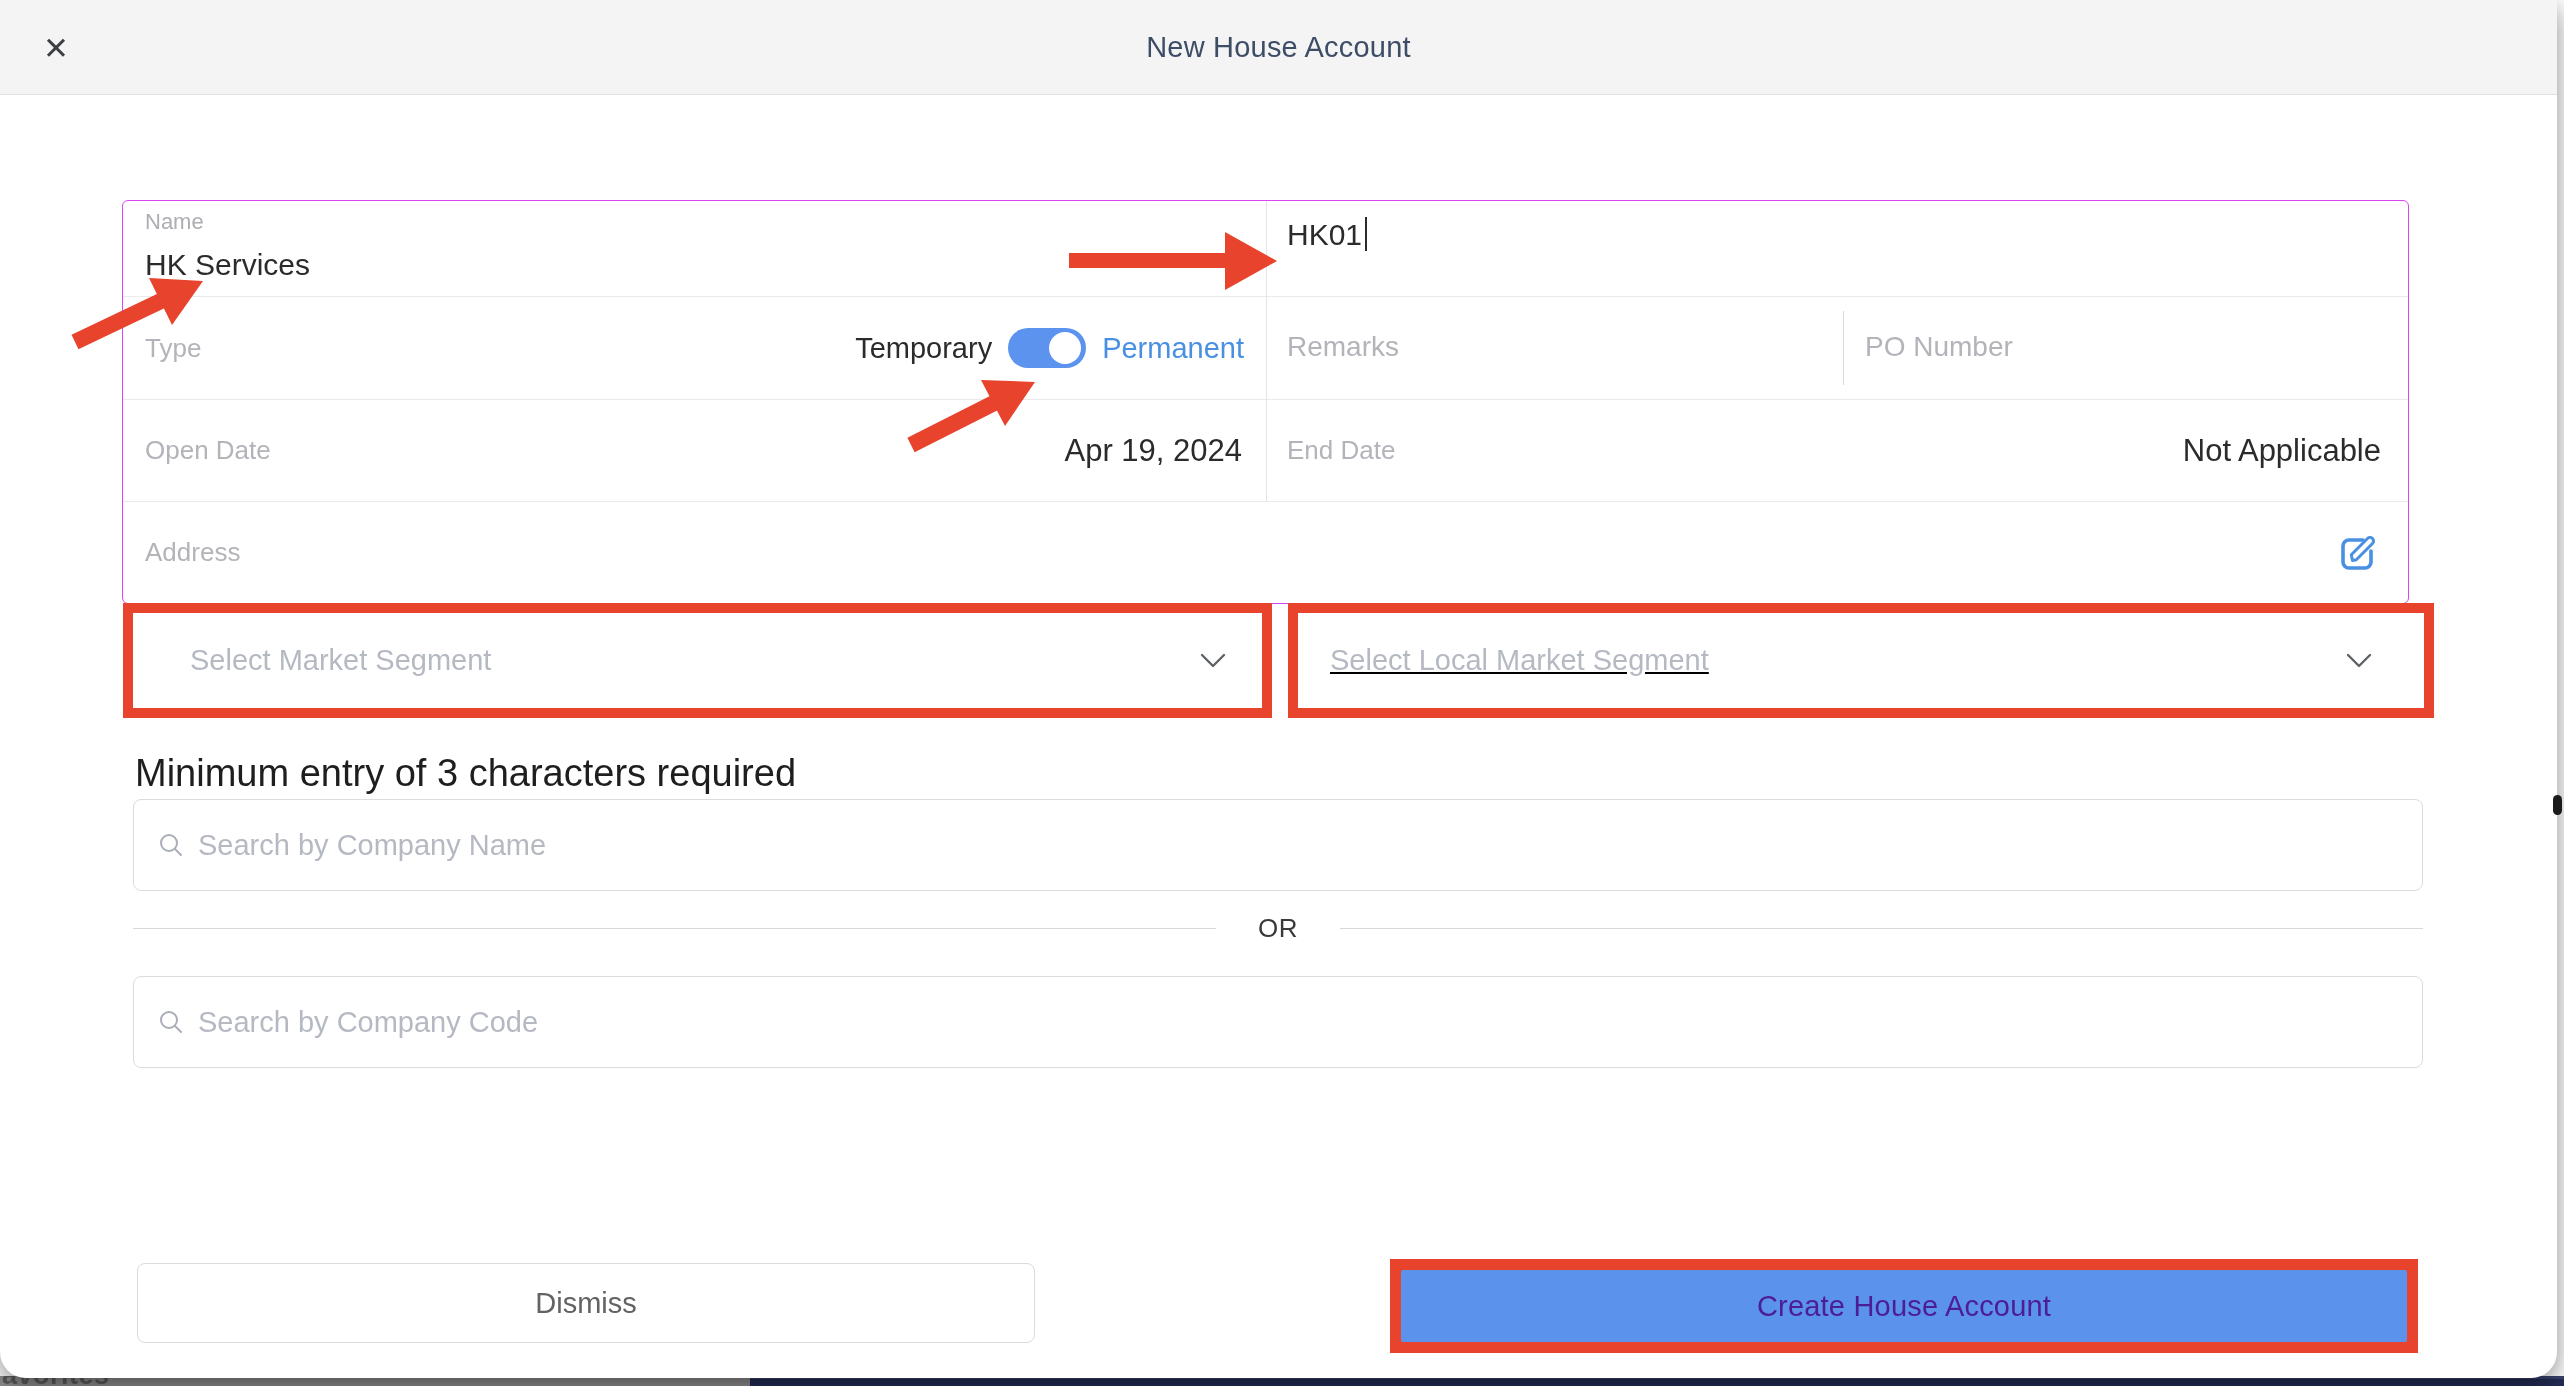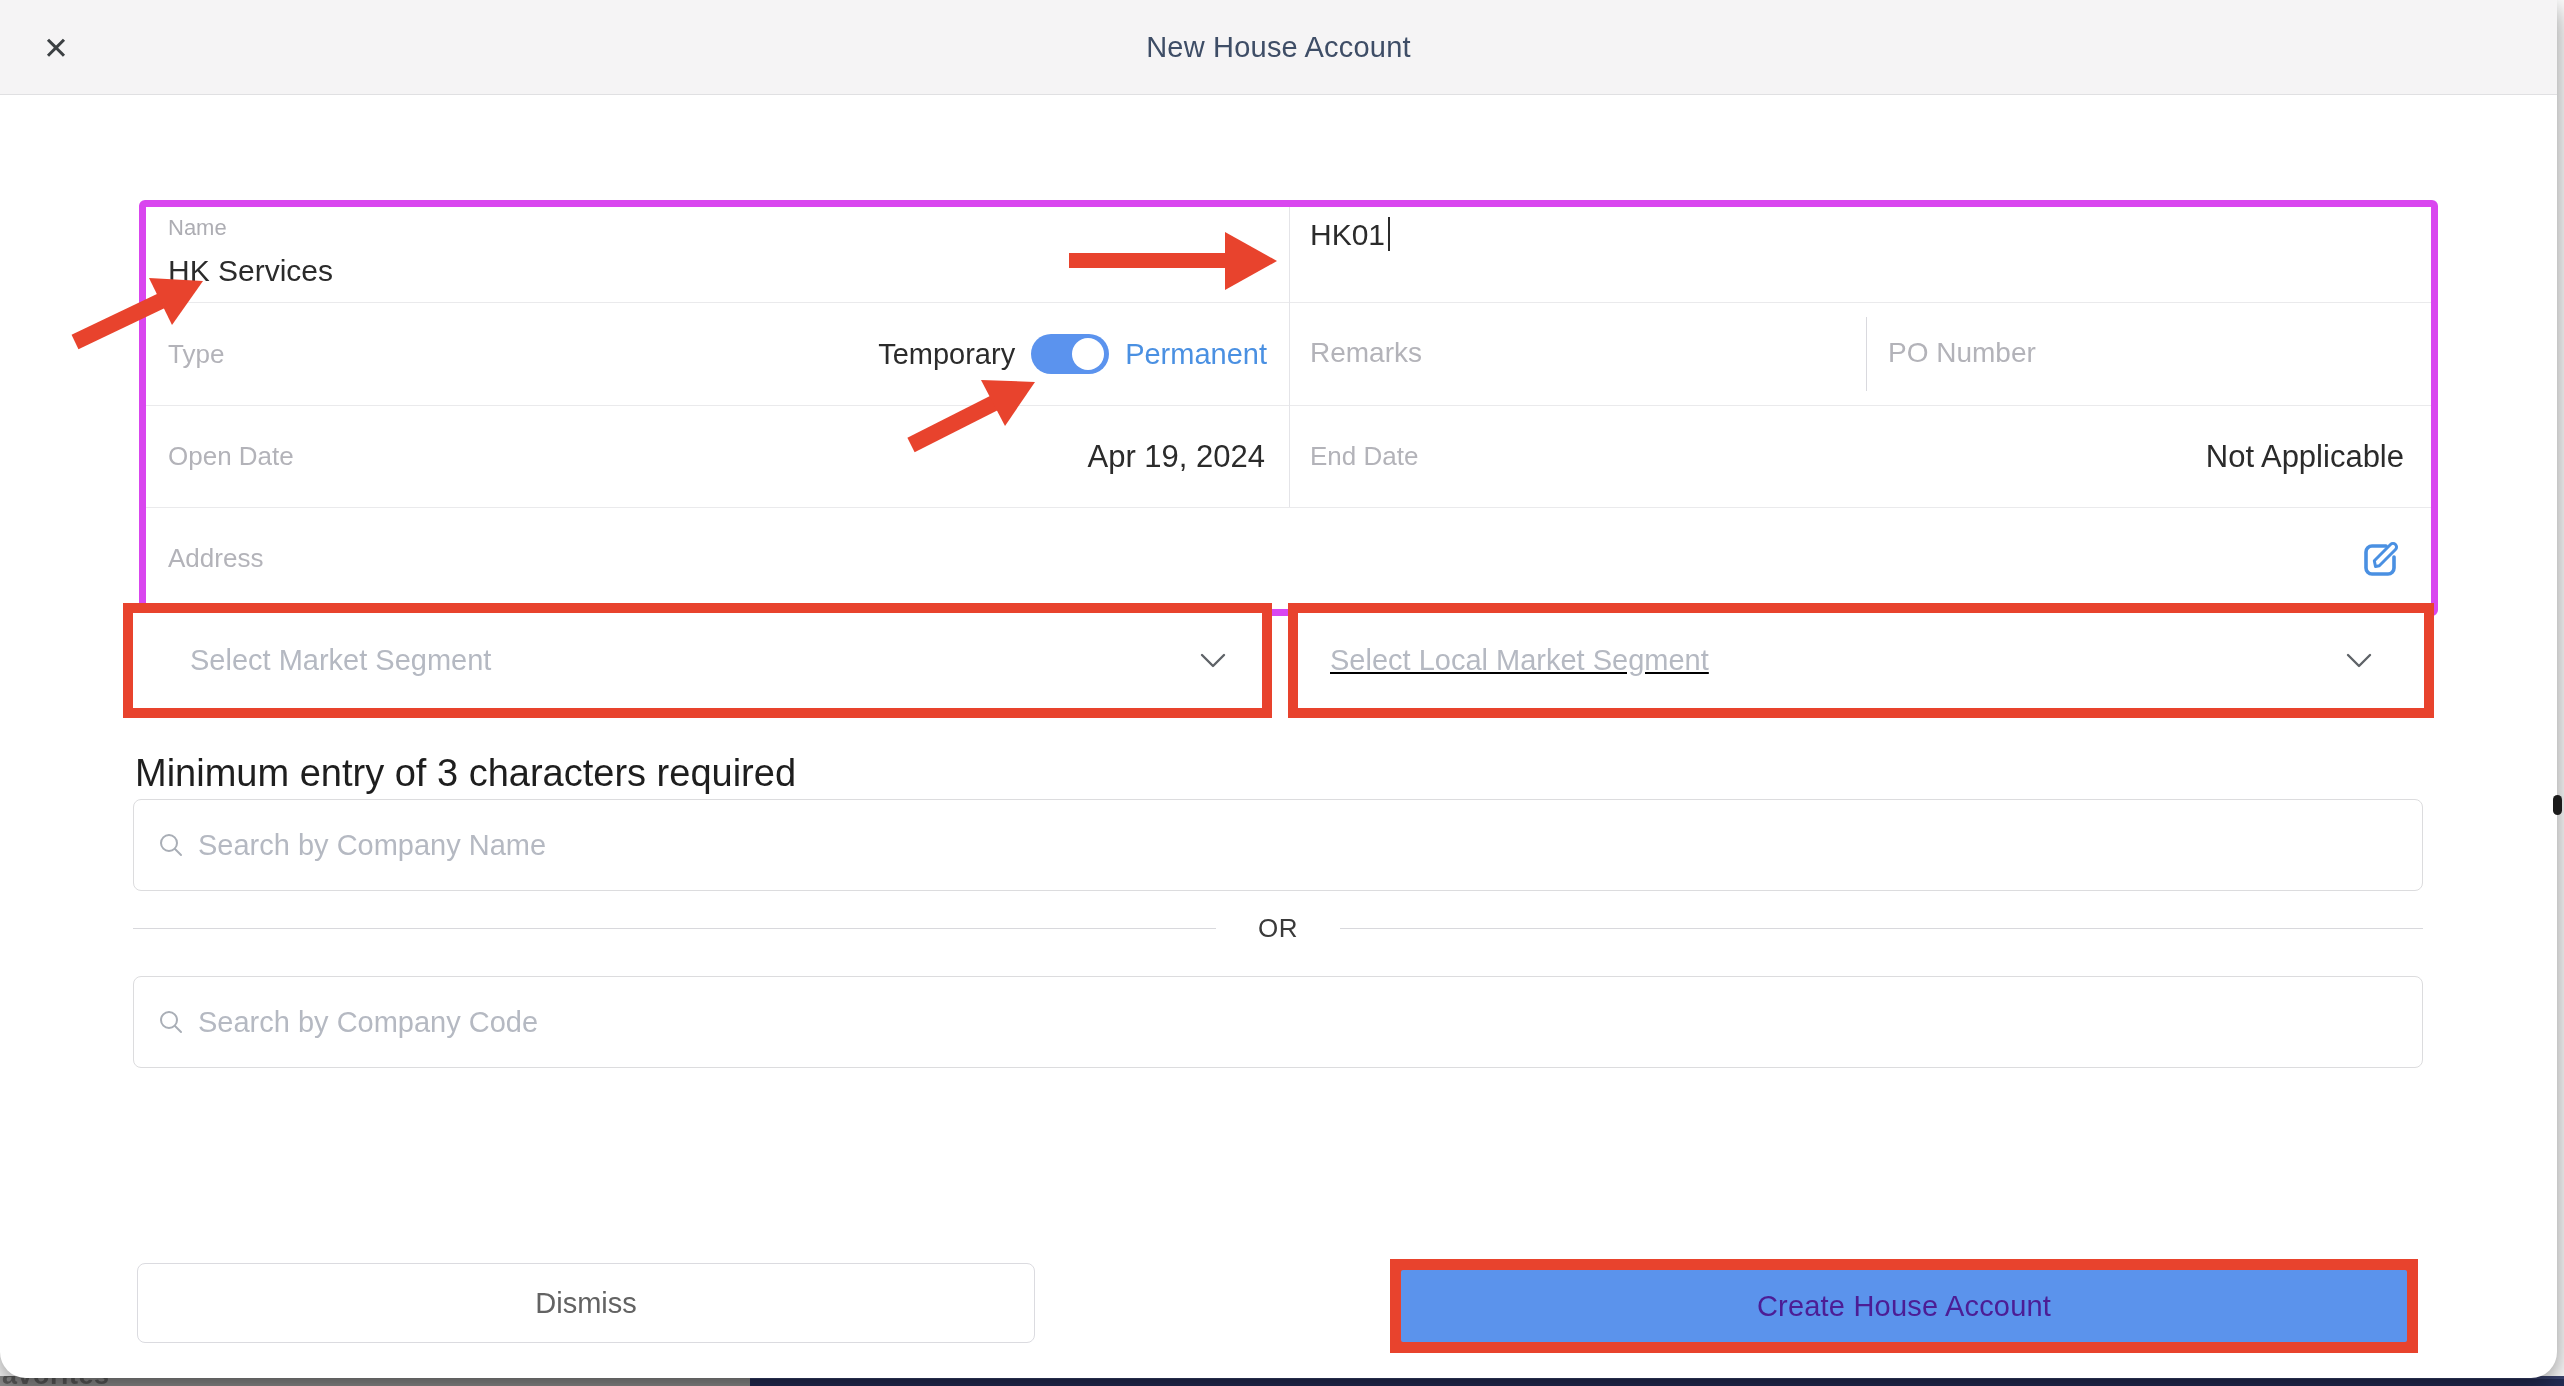--- a/index.html
+++ b/index.html
@@ -26,21 +26,21 @@
   .close-btn{
     position:absolute;left:36px;top:28px;width:40px;height:40px;
     font-size:31px;color:#3c4043;display:flex;align-items:center;justify-content:center;
     font-weight:300;cursor:default;
   }
   .modal-title{
     position:absolute;left:0;right:0;top:0;height:94px;display:flex;align-items:center;justify-content:center;
     font-size:29px;color:#3e4d66;font-weight:500;letter-spacing:.2px;
   }
   
-  .card{position:absolute;left:139px;top:200px;width:2285px;height:402px;border:7px solid #d946ef;border-radius:6px;background:#fff;}
+  .card{position:absolute;left:122px;top:200px;width:2285px;height:402px;border:1px solid #d946ef;border-radius:6px;background:#fff;}
   .card .hline{position:absolute;left:0;right:0;height:1px;background:#eaeaec;}
   .card .vline{position:absolute;left:1143px;top:0;width:1px;height:300px;background:#e4e4e8;}
   .cell{position:absolute;box-sizing:border-box;}
   .field-label-sm{font-size:22px;color:#adadb3;line-height:1;}
   .field-label-lg{font-size:26px;color:#b3b3b9;}
   .field-value{font-size:30px;color:#2b2b2b;}
   .caret{display:inline-block;width:2px;height:34px;background:#2b2b2b;vertical-align:-6px;margin-left:3px;}
   .acct-label{color:#4a90e2;}
   
   .type-group{display:flex;align-items:center;}
@@ -114,21 +114,21 @@
     <div class="hline" style="top:95px"></div>
     <div class="hline" style="top:198px"></div>
     <div class="hline" style="top:300px"></div>
     <div class="vline"></div>
 
     <div class="cell" style="left:0;top:0;width:1143px;height:95px;padding:10px 22px;">
       <div class="field-label-sm">Name</div>
       <div class="field-value" style="margin-top:15px;">HK Services</div>
     </div>
     <div class="cell" style="left:1144px;top:0;width:1140px;height:95px;padding:10px 20px;">
-      <div class="field-value" style=""><span>HK01</span><span class="caret"></span></div>
+      <div class="field-value" style="margin-top:6px;"><span>HK01</span><span class="caret"></span></div>
     </div>
 
     <div class="cell" style="left:0;top:96px;width:1143px;height:102px;display:flex;align-items:center;padding:0 22px;">
       <div class="field-label-lg">Type</div>
       <div style="flex:1"></div>
       <div class="type-group">
         <span class="temp-label">Temporary</span>
         <div class="toggle">
           <div class="knob"></div>
         </div>

